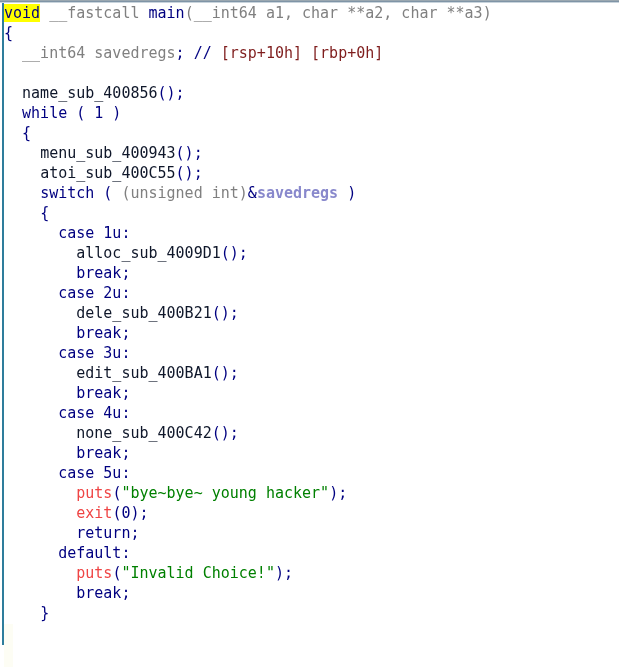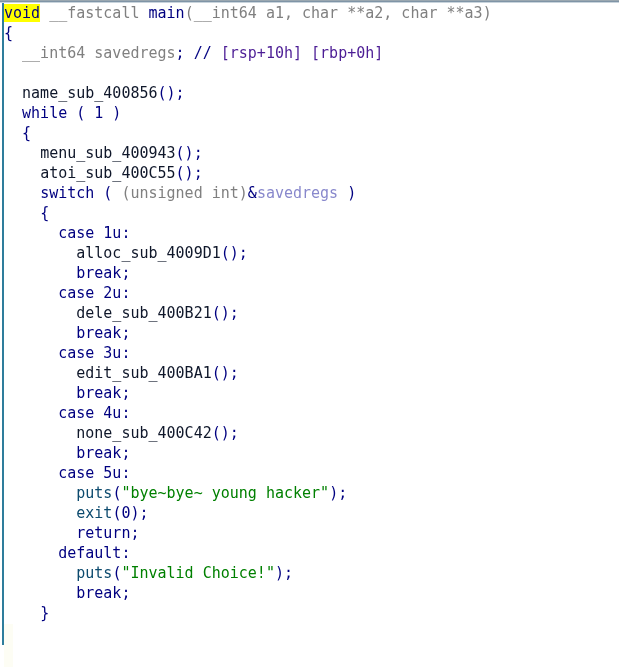--- a/index.html
+++ b/index.html
@@ -79,25 +79,25 @@
     height: 20px;
     white-space: pre;
     font-size: 15px;
     line-height: 20px;
   }
 
   
   .tok-keyword   { color: #000080; }           
   .tok-type      { color: #808080; }           
   .tok-func      { color: #0f172a; }           
-  .tok-libfunc   { color: #0c4a6e; }           
+  .tok-libfunc   { color: #ef4444; }           
   .tok-string    { color: #008000; }           
-  .tok-comment   { color: #4c1d95; }           
+  .tok-comment   { color: #7f1d1d; }           
   .tok-commentmark { color: #000080; }         
-  .tok-var       { color: #8888cc; }           
+  .tok-var       { color: #8888cc; font-weight: bold; }           
   .tok-punct     { color: #000080; }           
   .tok-plain     { color: #404040; }
   .tok-highlight { background: #ffff00; color: #000080; }
 </style>
 </head>
 <body>
 
 <div id="pseudocode-window">
 
   <div id="top-separator"></div>

